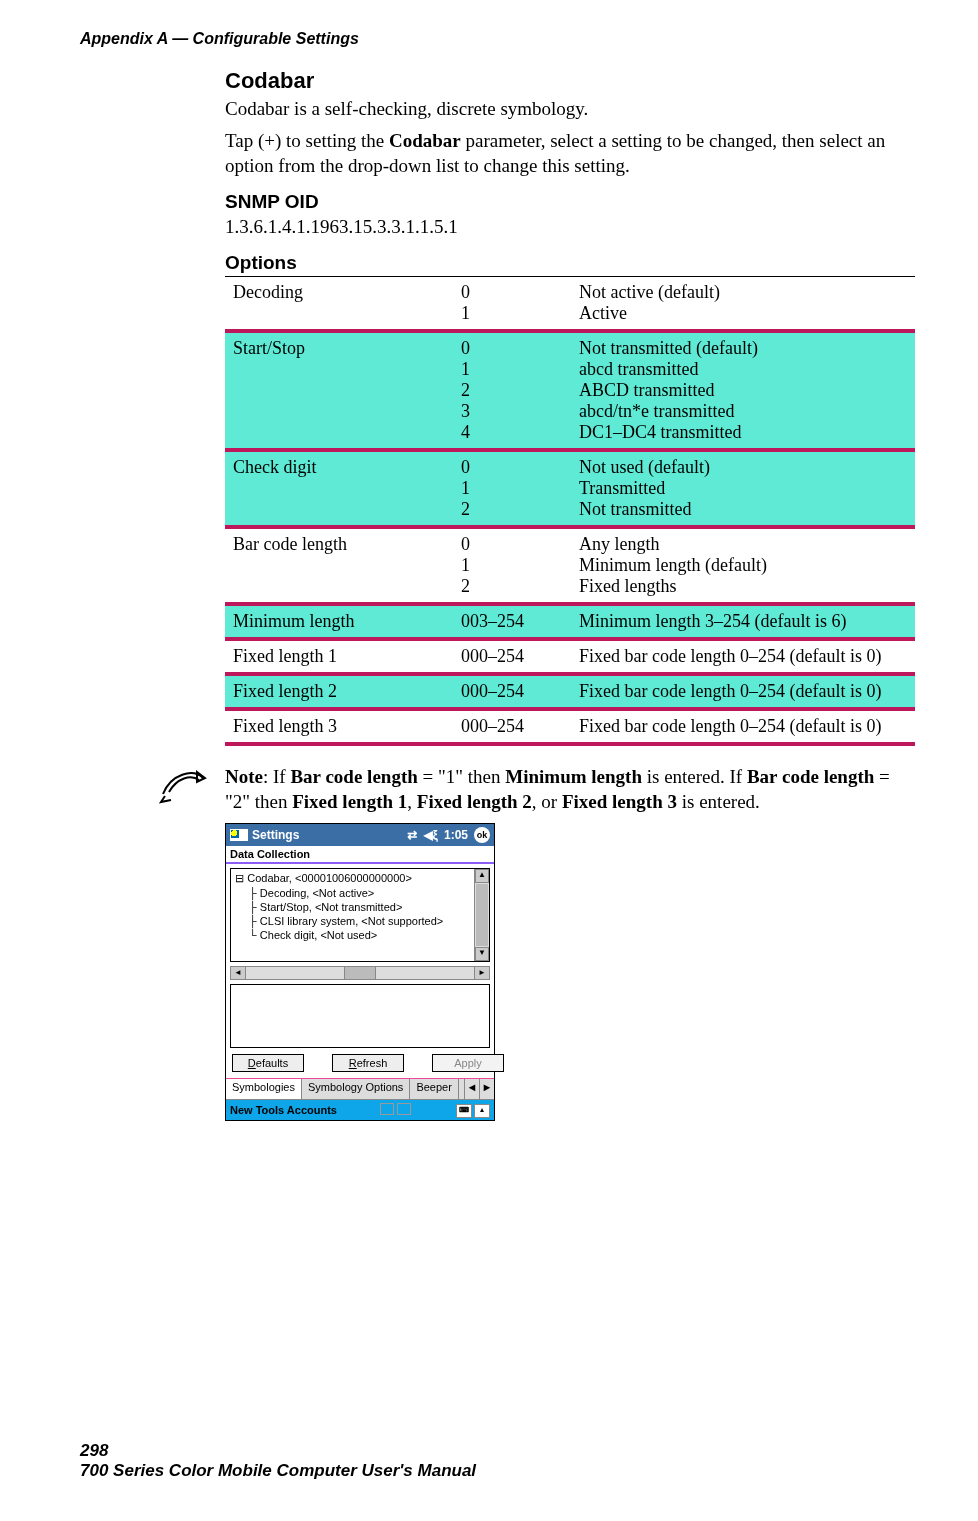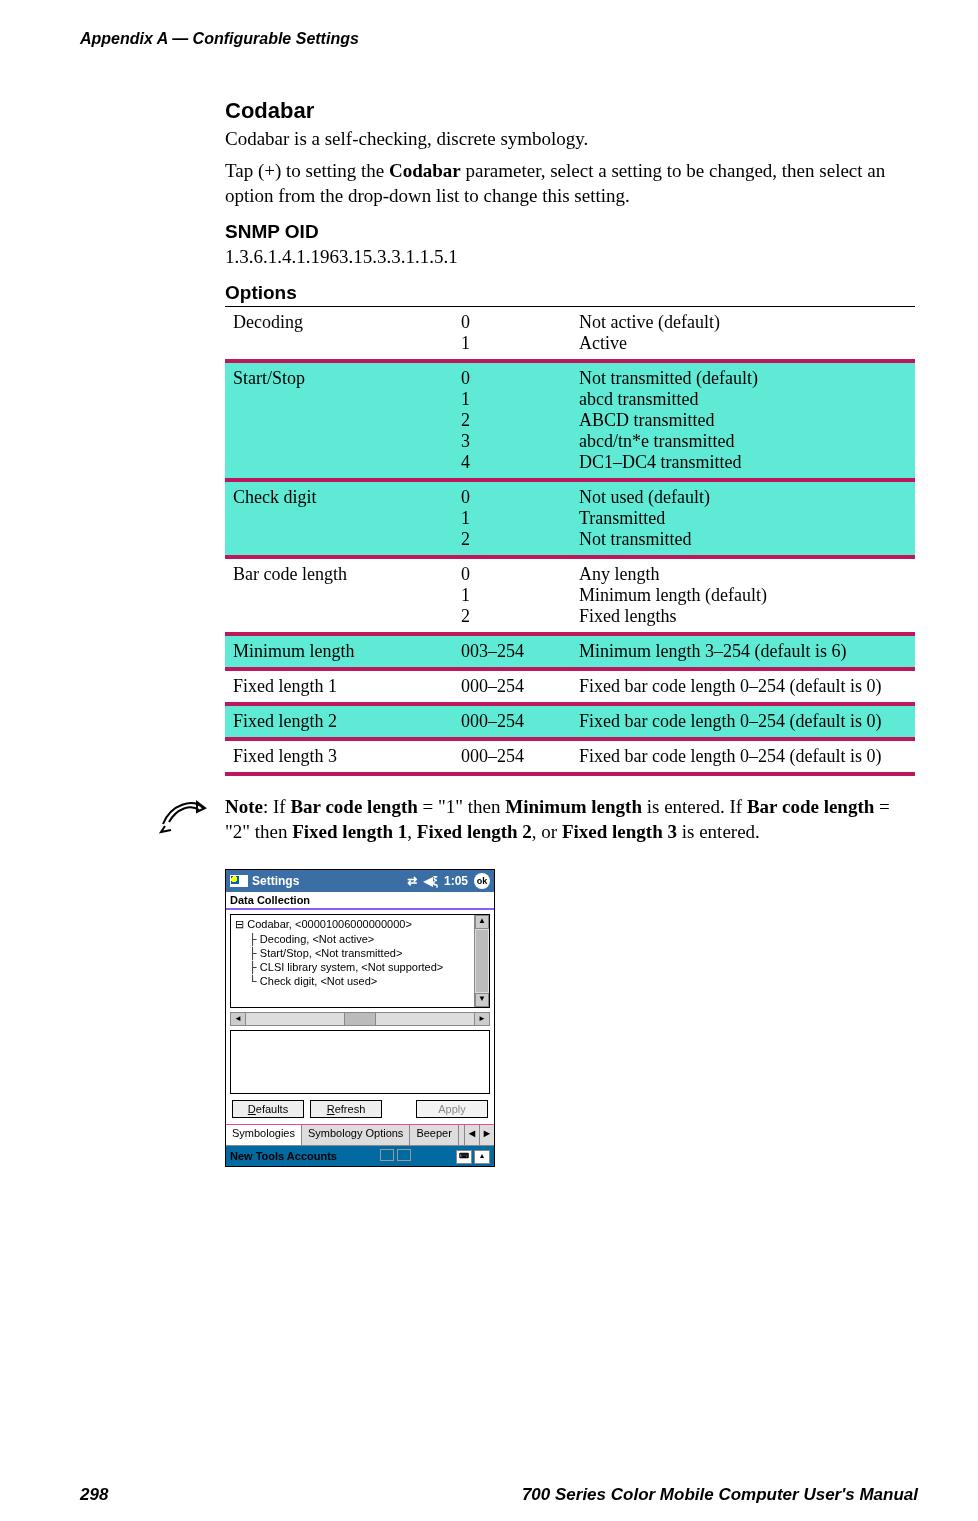--- a/index.html
+++ b/index.html
@@ -15,21 +15,21 @@
     padding: 30px 60px 30px 80px;
     box-sizing: border-box;
     position: relative;
     min-height: 1521px;
   }
   .running-head {
     font-family: "Segoe UI", Arial, sans-serif;
     font-weight: 700;
     font-style: italic;
     font-size: 16px;
-    margin-bottom: 50px;
+    margin-bottom: 20px;
   }
   .content {
     margin-left: 145px;
     width: 690px;
   }
   .h-section {
     font-family: "Segoe UI", Arial, sans-serif;
     font-weight: 700;
     font-size: 22px;
     margin: 10px 0 2px 0;
@@ -62,21 +62,21 @@
     background: #5eead4;
   }
   table.options td.col1 { width: 210px; }
   table.options td.col2 { width: 100px; }
   .ital { font-style: italic; }
   .note-row {
     display: flex;
     align-items: flex-start;
     gap: 18px;
     margin-top: 6px;
-    margin-bottom: 24px;
+    margin-bottom: 8px;
   }
   .note-icon svg { display:block; }
   .note-text {
     font-size: 19px;
     line-height: 1.35;
     flex: 1;
   }
   .note-text b { font-weight: 700; }
   .screenshot {
     width: 268px;
@@ -137,21 +137,21 @@
   .ss-hscroll .btn:last-child{border-right:none;border-left:1px solid #888;}
   .ss-hscroll .thumb{width:30px;background:#bbb;border-left:1px solid #888;border-right:1px solid #888;margin:0 auto;}
   .ss-bigbox{
     border:1px solid #000;
     margin:0 4px 6px 4px;
     height:62px;
     background:#fff;
   }
   .ss-buttons{
     display:flex;
-    gap:6px;
+    gap:28px;
     padding:0 6px 6px 6px;
     align-items:center;
   }
   .ss-btn{
     border:1px solid #000;
     padding:2px 8px;
     background:#eee;
     min-width:54px;
     text-align:center;
   }
@@ -166,45 +166,46 @@
   }
   .ss-tab{
     padding:2px 6px;
     border-right:1px solid #888;
     background:#ddd;
   }
   .ss-tab.active{background:#fff;}
   .ss-tabs .nav{ margin-left:auto; display:flex;}
   .ss-tabs .nav span{width:14px;text-align:center;border-left:1px solid #888;line-height:16px;}
   .ss-footer{
-    background:#0369a1;
+    background:#0ea5e9;
     border-top:1px solid #888;
     display:flex;
     justify-content:space-between;
     align-items:center;
     height:20px;
     padding:0 4px;
     font-size:11px;
     font-weight:700;
   }
   .ss-footer .icons span{
     display:inline-block;width:14px;height:12px;border:1px solid #888;
     background:#fff;margin-left:2px;font-size:7px;text-align:center;line-height:10px;
   }
   .page-footer{
     position:absolute;
-    bottom:16px;
+    bottom:40px;
     left:80px;
     right:60px;
     display:flex;
     justify-content:space-between;
     font-family:"Segoe UI", Arial, sans-serif;
     font-weight:700;
     font-style:italic;
     font-size:17px;
+    flex-direction:column;
   }
   .flag-icon{width:18px;height:12px;background:#fff;display:inline-block;position:relative;}
   .flag-icon::before{content:"";position:absolute;left:0;top:0;width:10px;height:10px;
     background:radial-gradient(circle at 40% 40%, #ff0 0 3px, transparent 3px),#06a;
     border:1px solid #fff; box-sizing:border-box;}
 </style>
 </head>
 <body>
 
 <div class="page">

